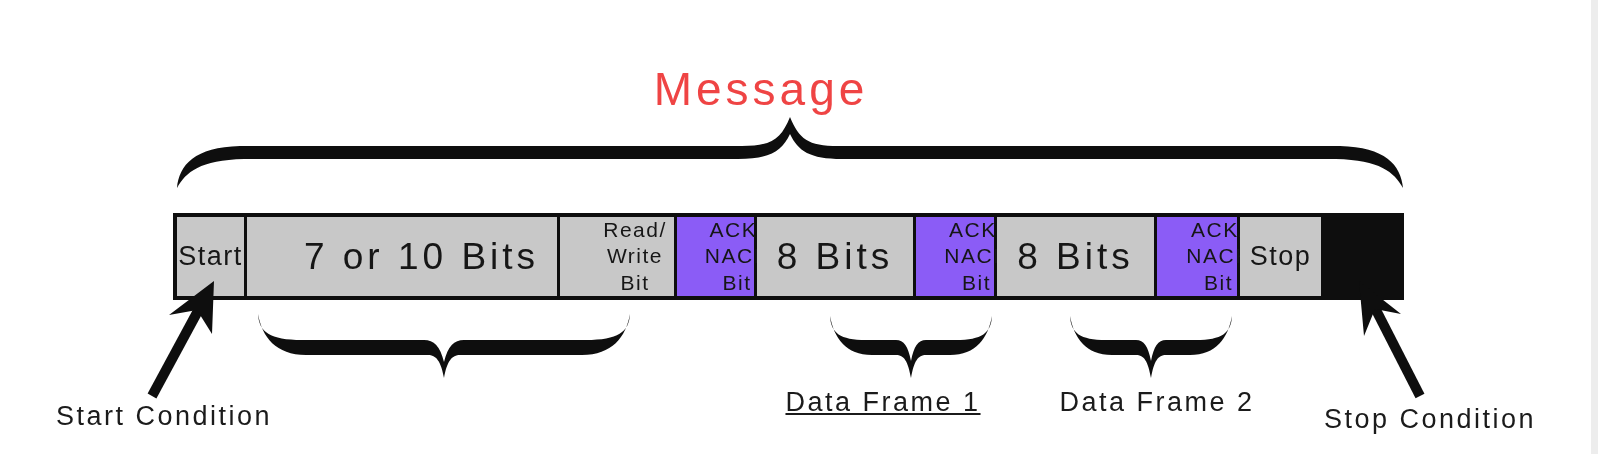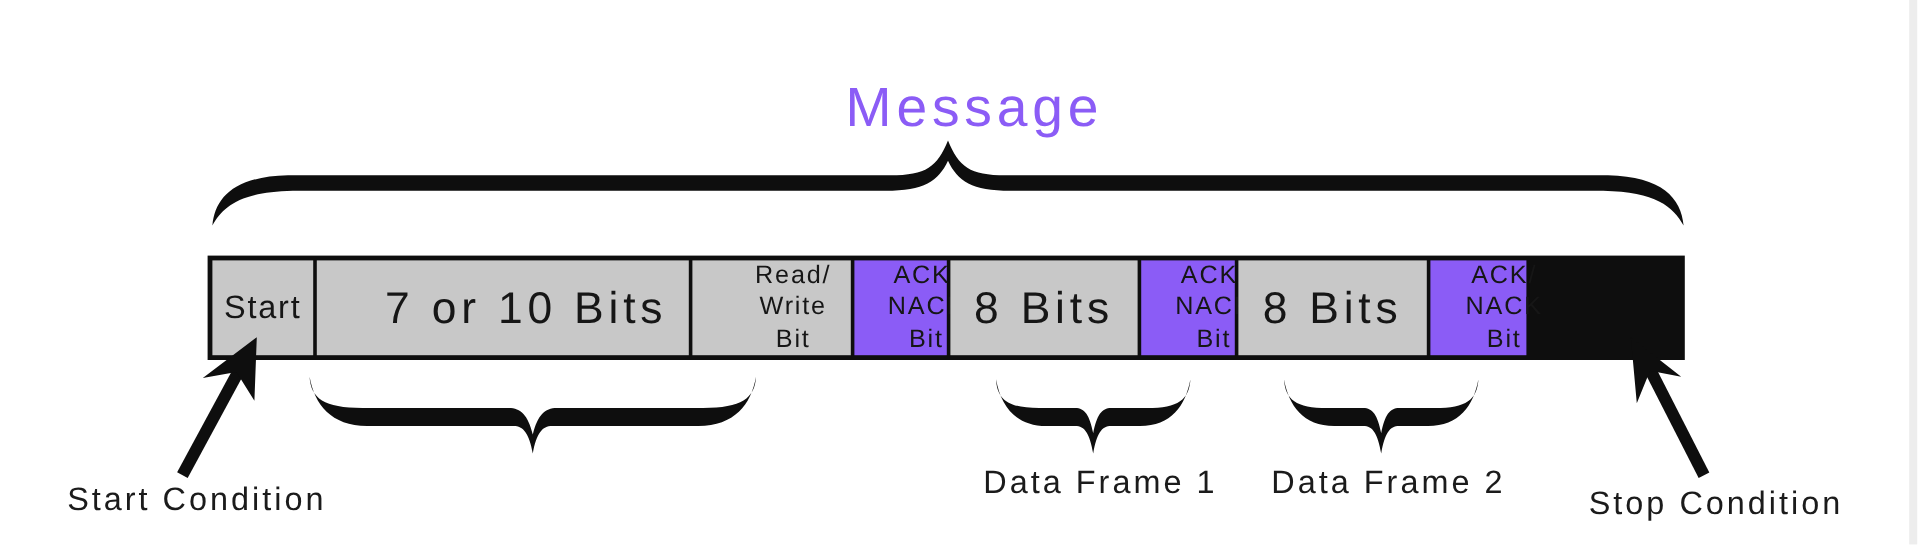--- a/index.html
+++ b/index.html
@@ -15,25 +15,25 @@
   
   #shapes {
     position: absolute;
     left: 0; top: 0;
     width: 1598px; height: 454px;
     pointer-events: none;
   }
   
   .message-title {
     position: absolute;
-    left: 612px; top: 62px; width: 400px;
+    left: 561px; top: 62px; width: 400px;
     text-align: center;
     font-size: 46px;
     letter-spacing: 4px;
-    color: #8b5cf6;
+    color: #ef4444;
   }
   
   .frame-bar {
     position: absolute;
     left: 173px; top: 213px;
     width: 1231px; height: 87px;
     background: #0e0e0e;
     display: flex;
     gap: 3px;
     padding: 4px;
@@ -47,41 +47,41 @@
     color: #161616;
     flex: 0 0 auto;
     height: 100%;
     box-sizing: border-box;
   }
   .cell.gray  { background: #c8c8c8; }
   .cell.white { background: #8b5cf6; padding-left: 43px; }
   .cell.size-s  { font-size: 27px; letter-spacing: 1.5px; }
   .cell.size-l  { font-size: 37px; letter-spacing: 4px; }
   .cell.size-xs { font-size: 21px; letter-spacing: 1.5px; line-height: 1.24; white-space: pre-line; }
-  .w-start { width: 84px; }
+  .w-start { width: 67px; }
   .w-addr  { width: 310px; padding-left: 39px; }
-  .w-rw    { width: 132px; padding-left: 36px; }
+  .w-rw    { width: 114px; padding-left: 36px; }
   .w-ack1  { width: 77px; }
   .w-d1    { width: 156px; }
   .w-ack2  { width: 78px; }
   .w-d2    { width: 157px; }
   .w-ack3  { width: 80px; }
   .w-stop  { width: 81px; }
   
   .anno {
     position: absolute;
     width: 320px;
     text-align: center;
     font-size: 27px;
     letter-spacing: 2.5px;
     color: #1b1b1b;
     white-space: nowrap;
   }
   #address-frame-label { left: 284px;  top: 383px; }
-  #data-frame-1-label  { left: 757px;  top: 387px; }
+  #data-frame-1-label  { left: 723px;  top: 387px; text-decoration: underline; }
   #data-frame-2-label  { left: 997px;  top: 387px; text-align: center; }
   #start-condition-label { left: 4px;   top: 401px; }
   #stop-condition-label  { left: 1270px; top: 404px; }
   
   .right-strip {
     position: absolute;
     left: 1591px; top: 0;
     width: 7px; height: 454px;
     background: #ededed;
   }
@@ -103,20 +103,21 @@
 NACK
 Bit</div>
     <div class="cell gray size-l w-d1">8 Bits</div>
     <div class="cell white size-xs w-ack2">ACK/
 NACK
 Bit</div>
     <div class="cell gray size-l w-d2">8 Bits</div>
     <div class="cell white size-xs w-ack3">ACK/
 NACK
 Bit</div>
+    <div class="cell gray size-s w-stop">Stop</div>
   </div>
 
   <svg id="shapes" viewBox="0 0 1598 454" xmlns="http://www.w3.org/2000/svg">
 
     <path fill="#0e0e0e" d="
       M 177 188
       C 179 165, 195 147, 240 146
       L 742 146
       C 772 146, 781 139, 790 117
       C 799 139, 808 146, 838 146

